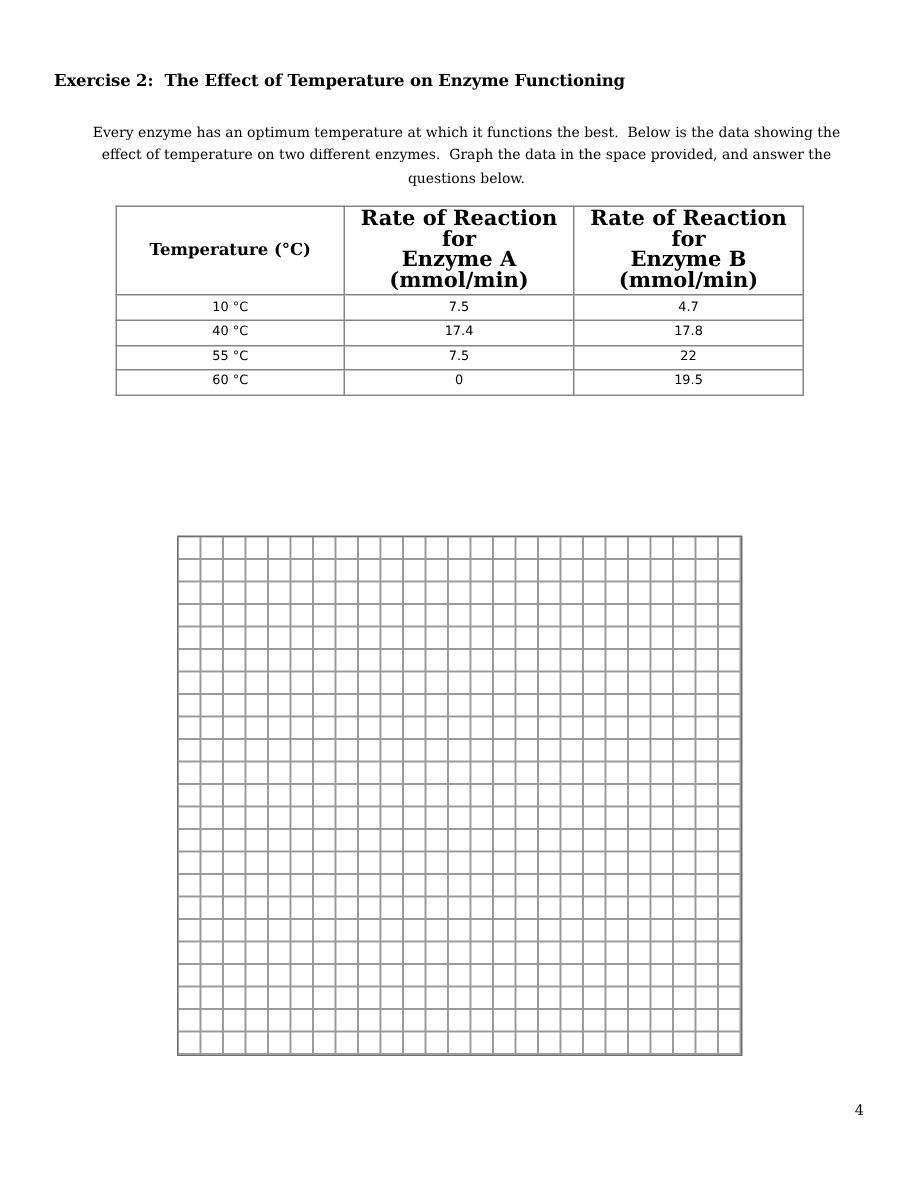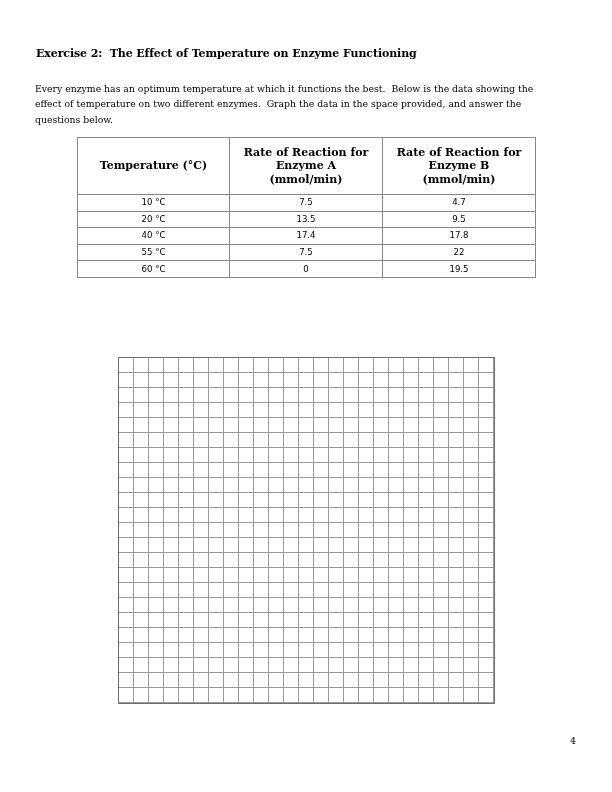--- a/index.html
+++ b/index.html
@@ -31,27 +31,27 @@
     font-weight: bold;
     font-size: 11px;
     letter-spacing: -0.1px;
     line-height: 14px;
     white-space: pre;
   }
 
   
   .intro-paragraph {
     position: absolute;
-    left: 35px;
+    left: 52px;
     top: 81px;
     width: 518px;
     font-family: "DejaVu Serif", serif;
     font-size: 9.3px;
     line-height: 15.3px;
-    text-align: left;
+    text-align: center;
     white-space: pre-wrap;
   }
 
   
   .data-table-wrap {
     position: absolute;
     left: 77px;
     top: 137px;
     width: 458px;
   }
@@ -67,21 +67,21 @@
   table.data-table th,
   table.data-table td {
     border: 1px solid #868686;
     padding: 0;
     text-align: center;
     vertical-align: middle;
   }
   table.data-table thead th {
     font-family: "DejaVu Serif", serif;
     font-weight: bold;
-    font-size: 11px;
+    font-size: 14px;
     line-height: 13.6px;
     height: 52px;
     padding: 2px 4px;
     white-space: pre-line;
   }
   table.data-table thead th.th-temp {
     font-size: 11px;
     text-align: center;
   }
   table.data-table tbody td {
@@ -151,25 +151,20 @@
 (mmol/min)</th>
         </tr>
       </thead>
       <tbody>
         <tr>
           <td class="cell-temp">10 °C</td>
           <td>7.5</td>
           <td>4.7</td>
         </tr>
         <tr>
-          <td class="cell-temp">20 °C</td>
-          <td>13.5</td>
-          <td>9.5</td>
-        </tr>
-        <tr>
           <td class="cell-temp">40 °C</td>
           <td>17.4</td>
           <td>17.8</td>
         </tr>
         <tr>
           <td class="cell-temp">55 °C</td>
           <td>7.5</td>
           <td>22</td>
         </tr>
         <tr>

